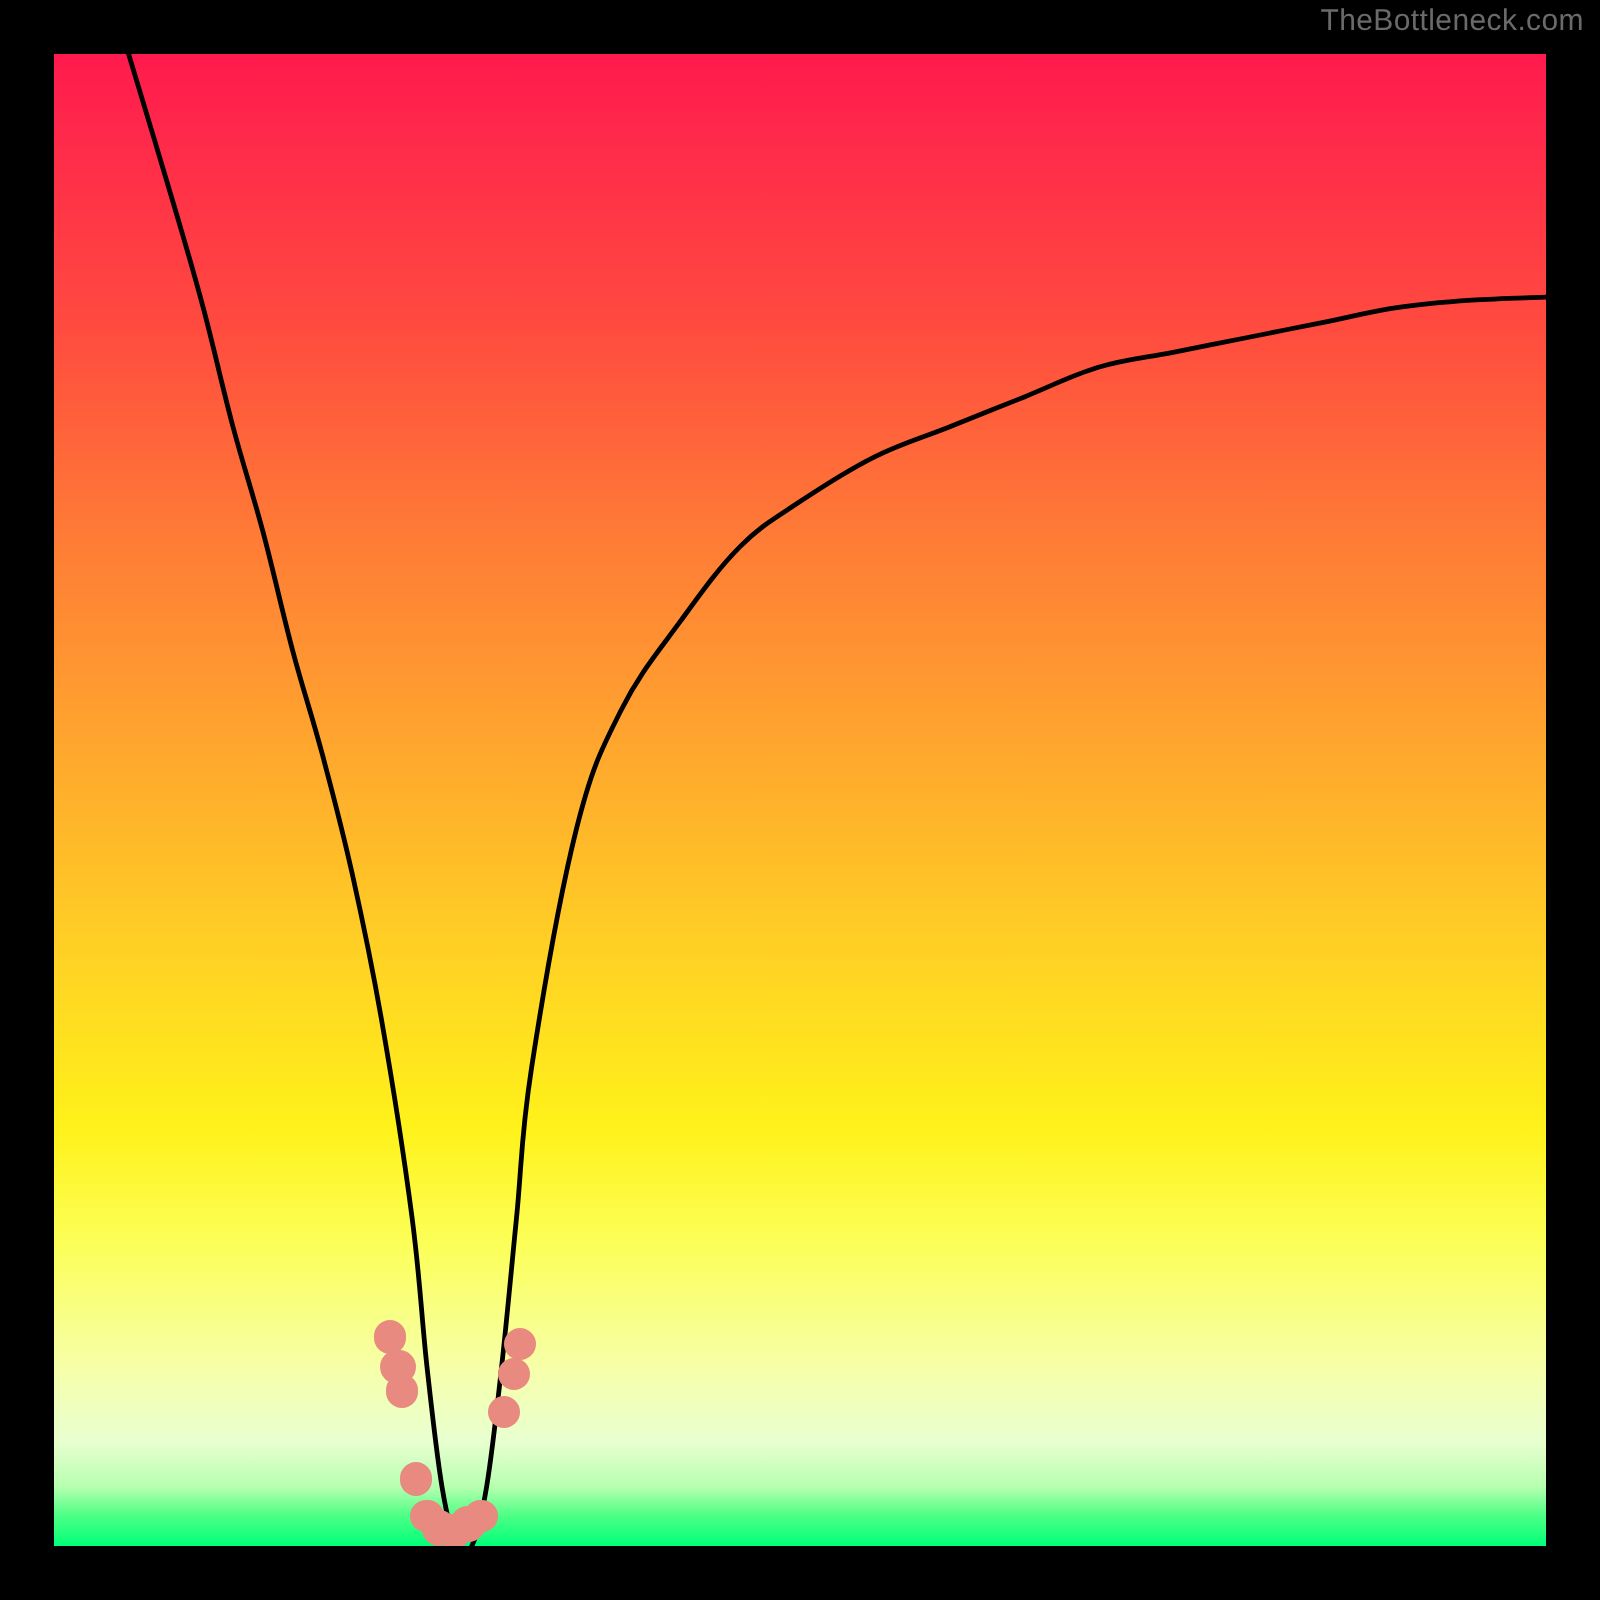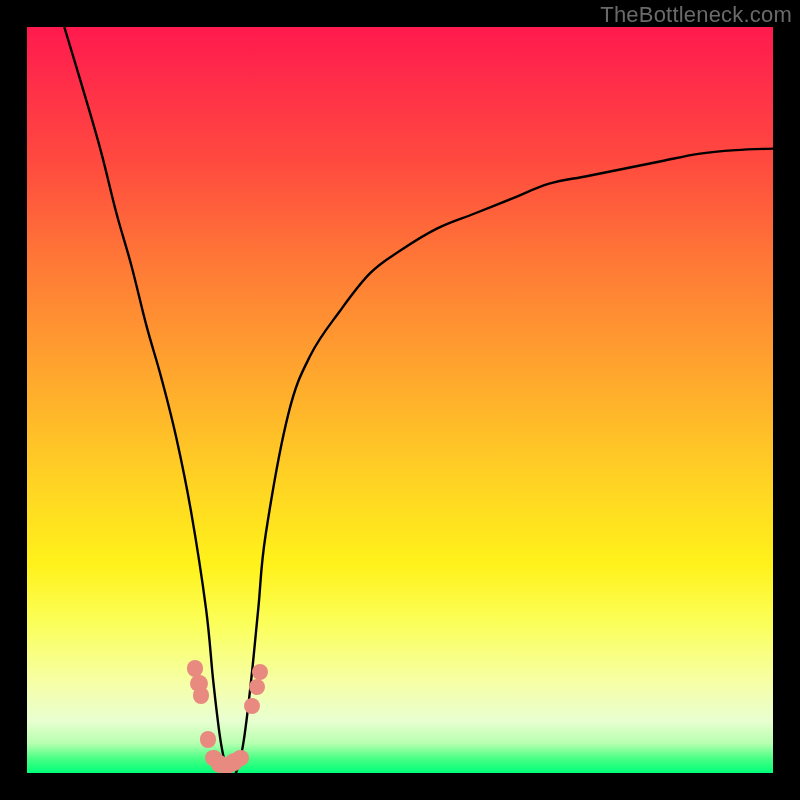--- a/index.html
+++ b/index.html
@@ -38,21 +38,21 @@
       #b8ffb0 96%,
       #4cff85 98%,
       #00ff78 100%
     );
   }
   .watermark {
     position: absolute;
     top: 2px;
     right: 8px;
     color: #6a6a6a;
-    font-size: 22px;
+    font-size: 15px;
     font-weight: 500;
     letter-spacing: 0.2px;
     z-index: 50;
     text-align: right;
   }
   svg.curve {
     position: absolute;
     left: 0; top: 0;
     width: 746px;
     height: 746px;

